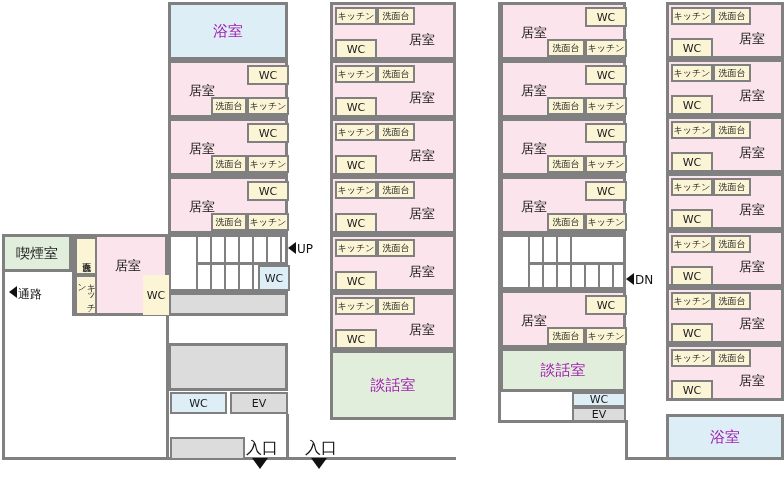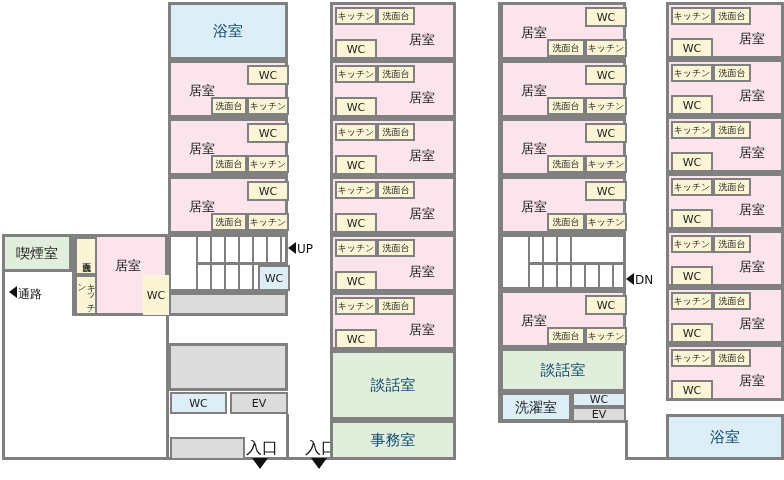--- a/index.html
+++ b/index.html
@@ -16,21 +16,21 @@
   .f-bath{background:#ddeef7;}      
   .f-green{background:#e2eedc;}     
   .f-cream{background:#fbf4d5;}     
   .f-gray{background:#dcdcdc;}      
   .f-white{background:#ffffff;}
 
   .lbl{font-size:14px;color:#1a1a1a;line-height:1;white-space:nowrap;}
   .lbl-sm{font-size:9px;color:#1a1a1a;line-height:1;white-space:nowrap;}
   .lbl-wc{font-size:11px;color:#1a1a1a;line-height:1;white-space:nowrap;}
   .lbl-v{font-size:9px;color:#1a1a1a;line-height:1.05;writing-mode:vertical-rl;text-orientation:upright;}
-  .lbl-big{font-size:15px;color:#0c4a6e;}
+  .lbl-big{font-size:15px;color:#a21caf;}
   .lbl-free{position:absolute;font-size:13px;color:#111;white-space:nowrap;}
   .tread{position:absolute;background:#808080;}
 
   
   .tri-left{position:absolute;width:0;height:0;border-top:6px solid transparent;border-bottom:6px solid transparent;border-right:8px solid #111;}
   .tri-down{position:absolute;width:0;height:0;border-left:8px solid transparent;border-right:8px solid transparent;border-top:11px solid #111;}
 </style>
 </head>
 <body>
 
@@ -225,23 +225,20 @@
     <div class="box f-cream wall2" style="left:2px;top:34px;width:42px;height:20px;">
       <span class="lbl-wc">WC</span>
       </div>
     <div class="lbl-free" style="left:76px;top:26px;">居室</div>
   </div>
 
   <div class="box wall f-green" style="left:330px;top:350px;width:126px;height:70px;">
     <span class="lbl lbl-big">談話室</span>
   </div>
 
-  <div class="box wall f-green" style="left:330px;top:420px;width:126px;height:40px;">
-    <span class="lbl lbl-big">事務室</span>
-  </div>
 
   <div class="box wall f-room" style="left:500px;top:2px;width:126px;height:58px;">
     <div class="box f-cream wall2" style="left:82px;top:2px;width:42px;height:20px;">
       <span class="lbl-wc">WC</span>
       </div>
     <div class="lbl-free" style="left:18px;top:19px;">居室</div>
     <div class="box f-cream wall2" style="left:44px;top:34px;width:38px;height:18px;">
       <span class="lbl-sm">洗面台</span>
       </div>
     <div class="box f-cream wall2" style="left:82px;top:34px;width:42px;height:18px;">
@@ -314,23 +311,20 @@
       </div>
     <div class="box f-cream wall2" style="left:82px;top:34px;width:42px;height:18px;">
       <span class="lbl-sm">キッチン</span>
       </div>
   </div>
 
   <div class="box wall f-green" style="left:500px;top:348px;width:126px;height:44px;">
     <span class="lbl lbl-big">談話室</span>
   </div>
 
-  <div class="box wall f-bath" style="left:500px;top:392px;width:72px;height:30px;">
-    <span class="lbl">洗濯室</span>
-  </div>
   <div class="box wall2 f-bath" style="left:572px;top:392px;width:54px;height:15px;">
     <span class="lbl-wc">WC</span>
     </div>
   <div class="box wall2 f-gray" style="left:572px;top:407px;width:54px;height:15px;">
     <span class="lbl-wc">EV</span>
     </div>
 
   <div class="box" style="left:498px;top:2px;width:3px;height:420px;background:#808080;"></div>
   <div class="box" style="left:498px;top:420px;width:130px;height:3px;background:#808080;"></div>
   <div class="box" style="left:625px;top:420px;width:3px;height:40px;background:#808080;"></div>

